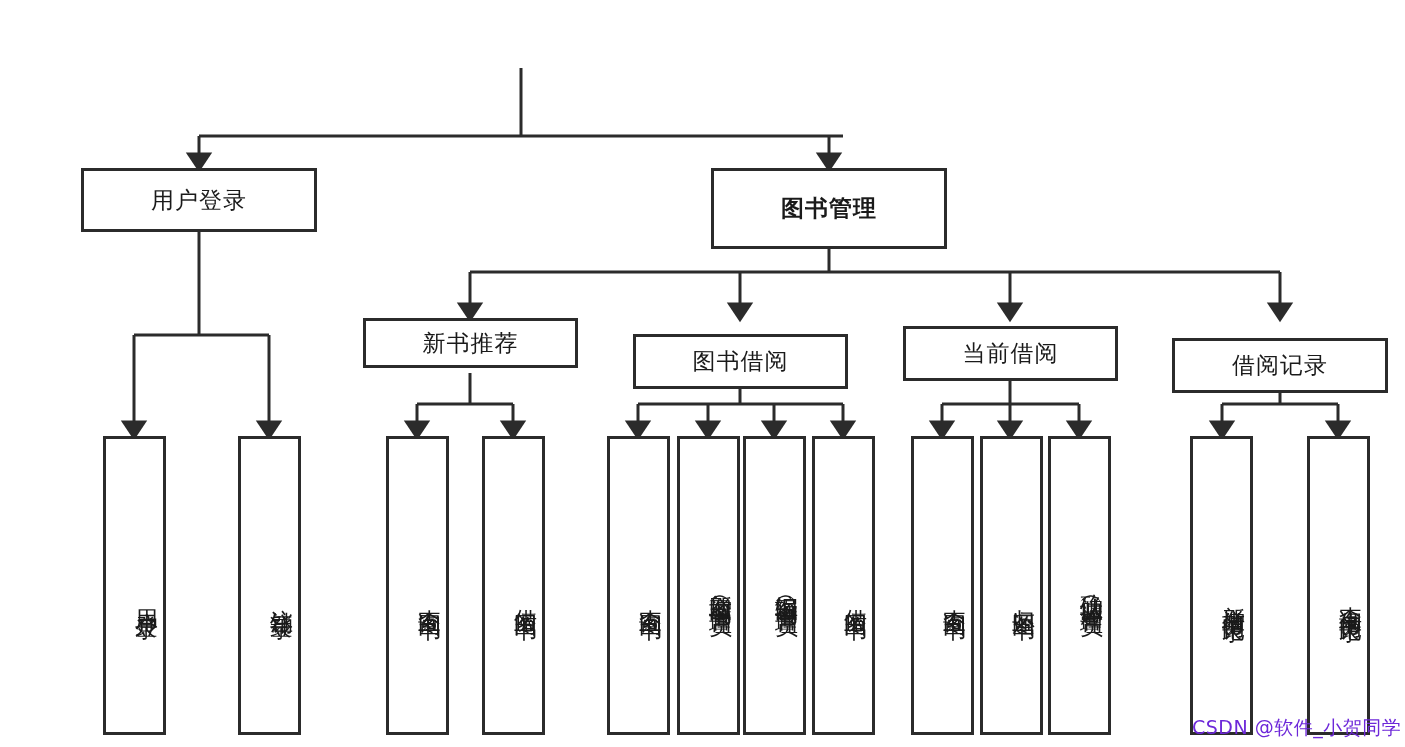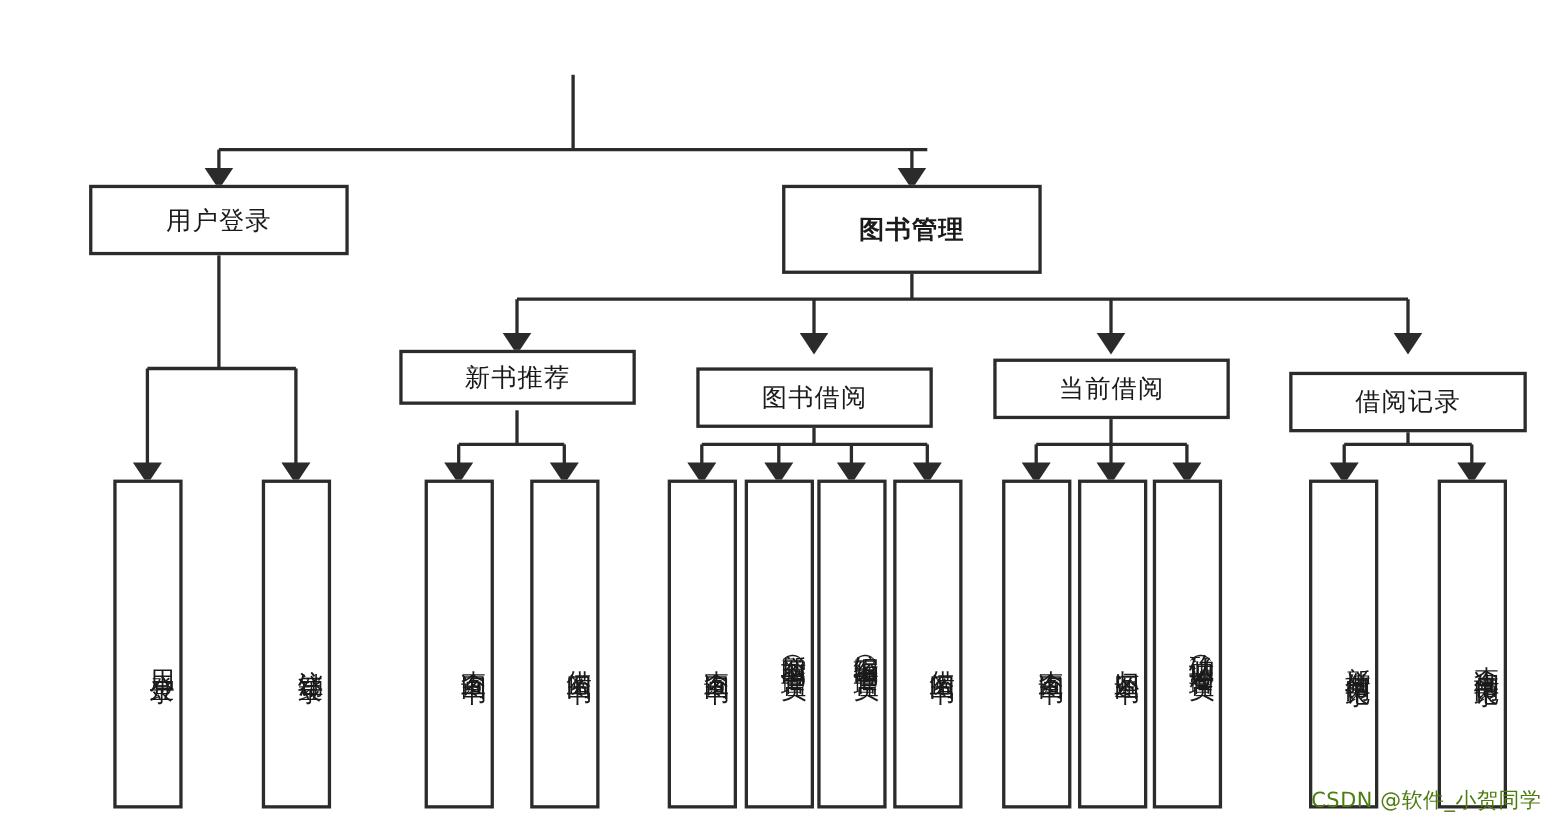--- a/index.html
+++ b/index.html
@@ -50,21 +50,21 @@
     position: absolute;
     left: 0;
     top: 0;
     width: 1405px;
     height: 747px;
     pointer-events: none;
   }
   .wm {
     position: absolute;
     font-size: 19px;
-    color: #4d7c0f;
+    color: #6d28d9;
     white-space: nowrap;
     letter-spacing: 0.5px;
   }
 </style>
 </head>
 <body>
 
 <div id="canvas">
 
   <svg id="wires" viewBox="0 0 1405 747" xmlns="http://www.w3.org/2000/svg">

